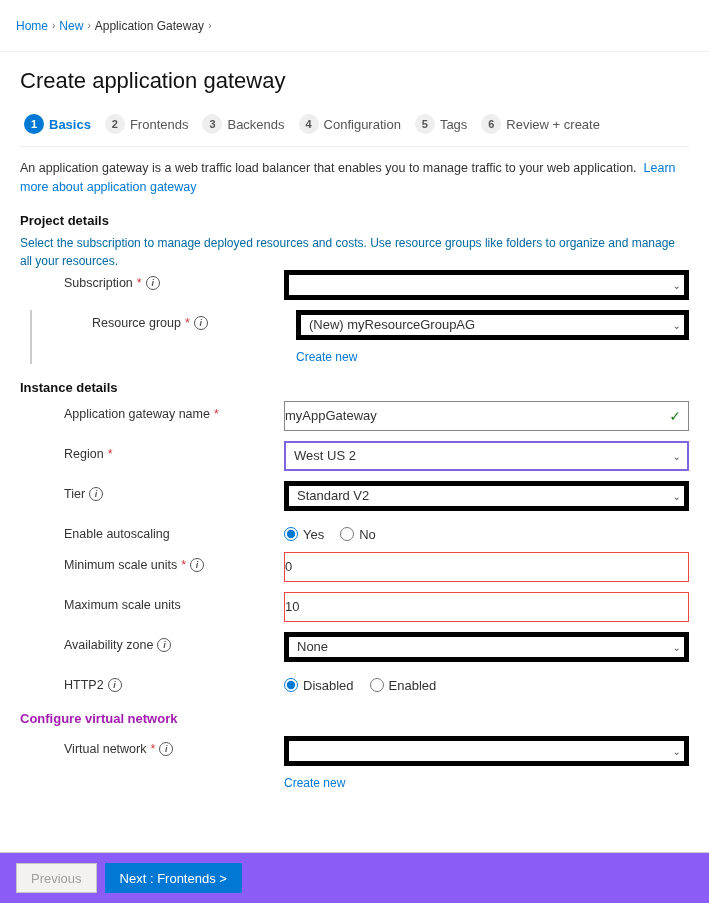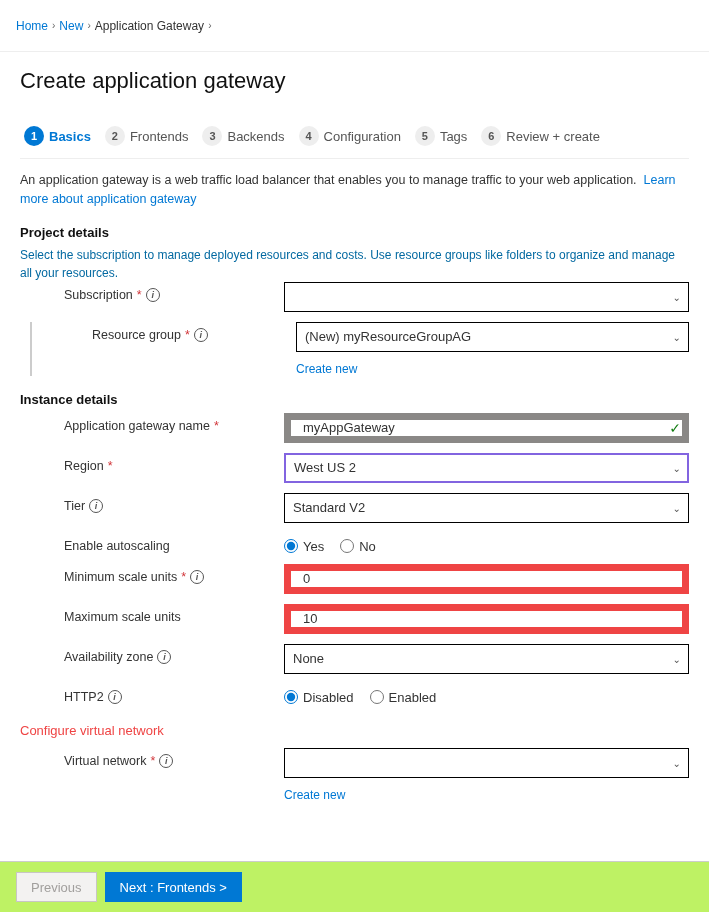--- a/index.html
+++ b/index.html
@@ -31,21 +31,21 @@
     .breadcrumb .sep { color: #666; font-size: 10px; }
 
     .page-content {
       padding: 16px 20px;
       flex: 1;
     }
     .page-title {
       font-size: 22px;
       font-weight: 300;
       color: #111;
-      margin-bottom: 28px;
+      margin-bottom: 16px;
     }
 
     
     .steps {
       display: flex;
       align-items: center;
       gap: 0;
       border-bottom: 1px solid #eee;
       padding-bottom: 8px;
       margin-bottom: 12px;
@@ -120,34 +120,34 @@
       gap: 4px;
       margin-left: 44px;
     }
     .form-label .required { color: #d13438; }
     .form-control-wrap {
       flex: 1;
     }
     .form-input {
       width: 100%;
       height: 30px;
-      border: 7px solid #ef4444;
-      padding: 0 12px;
+      border: 1px solid #ef4444;
+      padding: 0 0;
       font-size: 13px;
       color: #333;
       outline: none;
     }
     .form-select-wrap {
       position: relative;
       width: 100%;
     }
     .form-select {
       width: 100%;
       height: 30px;
-      border: 1px solid #000000;
+      border: 5px solid #000000;
       padding: 0 8px;
       font-size: 13px;
       color: #333;
       background: #fff;
       appearance: none;
       outline: none;
       cursor: pointer;
     }
     .form-select.region-active {
       border-color: #8264e0;
@@ -220,33 +220,33 @@
       font-size: 9px;
       color: #555;
       cursor: pointer;
       font-style: italic;
       font-weight: 600;
     }
 
     
     .config-vnet-title {
       font-size: 13px;
-      font-weight: 400;
-      color: #ef4444;
+      font-weight: 700;
+      color: #a21caf;
       margin-top: 18px;
       margin-bottom: 10px;
     }
 
     
     .bottom-bar {
       position: fixed;
-      bottom: 4px;
+      bottom: 13px;
       left: 0;
       width: 709px;
-      background: #bef264;
+      background: #8b5cf6;
       border-top: 1px solid #ccc;
       padding: 10px 16px;
       display: flex;
       align-items: center;
       gap: 8px;
     }
     .btn {
       height: 30px;
       padding: 0 14px;
       font-size: 13px;

